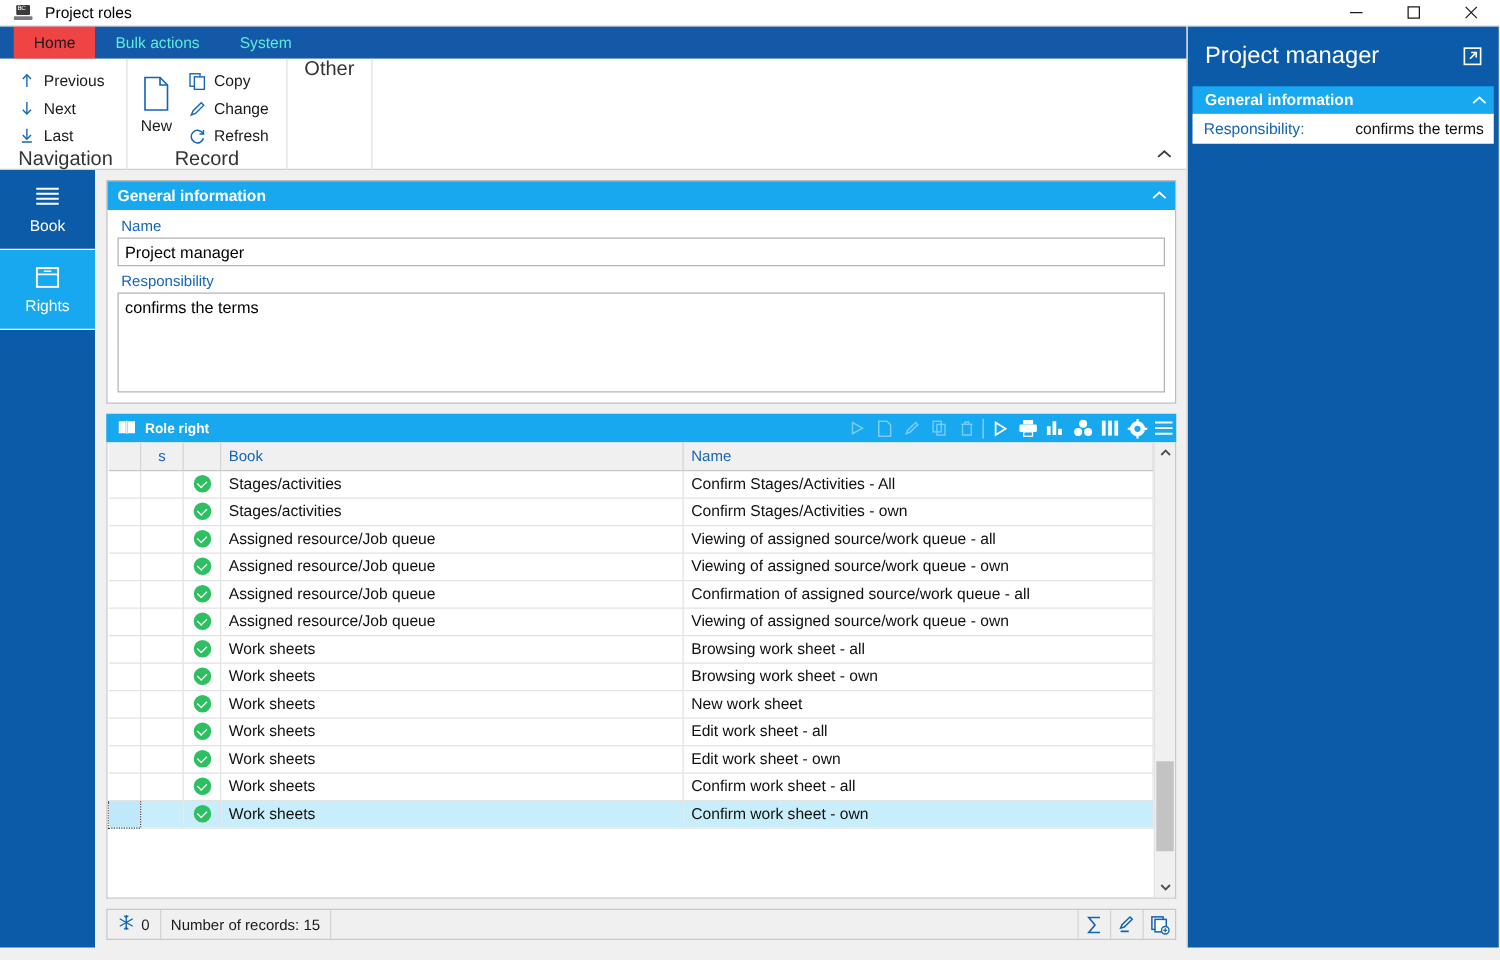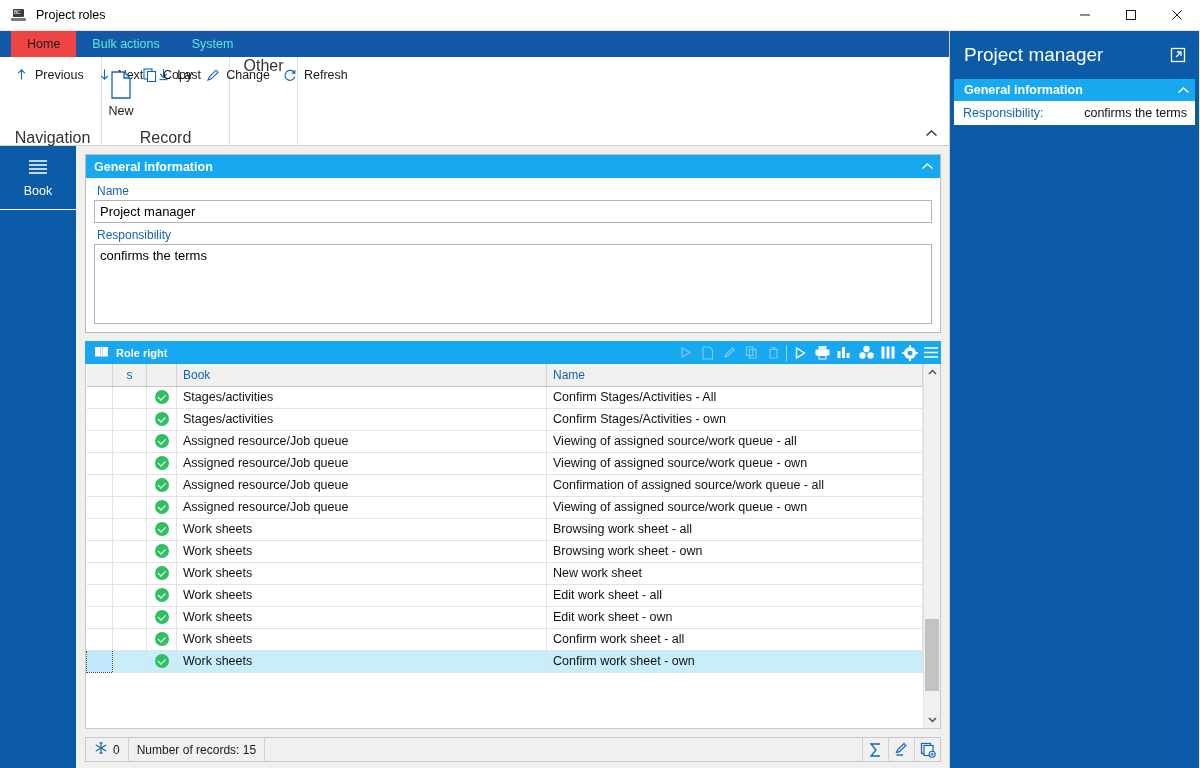--- a/index.html
+++ b/index.html
@@ -12,21 +12,21 @@
   .app {
     position: relative;
     width: 1200px; height: 768px;
     background: #f0f0f0;
     display: flex;
     flex-direction: column;
   }
 
   
   .titlebar {
-    height: 31px;
+    height: 21px;
     background: #ffffff;
     border-bottom: 1px solid #e4e4e4;
     display: flex;
     align-items: center;
     flex: 0 0 auto;
     position: relative;
     z-index: 30;
   }
   .titlebar-left { display: flex; align-items: center; padding-left: 11px; gap: 9px; }
   .app-icon { width: 16px; height: 16px; position: relative; }
@@ -94,21 +94,21 @@
     position: relative;
   }
   .rgroup-items {
     flex: 1 1 auto; display: flex; align-items: flex-start;
     padding: 4px 6px 0 6px; gap: 4px;
   }
   .rgroup-label {
     height: 17px; font-size: 16px; color: #333;
     text-align: center; line-height: 17px;
   }
-  .small-btns { display: flex; flex-direction: row; gap: 1px; padding-top: 3px; }
+  .small-btns { display: flex; flex-direction: column; gap: 1px; padding-top: 3px; }
   .sbtn {
     display: flex; align-items: center; gap: 6px;
     height: 21px; padding: 0 8px 0 4px;
     font-size: 12.5px; color: #1a1a1a; white-space: nowrap;
   }
   .sbtn .gi { width: 15px; height: 15px; display: flex; align-items: center; justify-content: center; }
   .big-btn {
     display: flex; flex-direction: column; align-items: center;
     justify-content: flex-start;
     width: 62px; padding-top: 6px; gap: 2px;
@@ -409,20 +409,30 @@
           <div class="nav-item">
             <span class="gi">
               <svg width="24" height="20" viewBox="0 0 24 20">
                   <line x1="3" y1="3" x2="21" y2="3" stroke="#fff" stroke-width="1.5"></line>
                   <line x1="3" y1="7" x2="21" y2="7" stroke="#fff" stroke-width="1.5"></line>
                   <line x1="3" y1="11" x2="21" y2="11" stroke="#fff" stroke-width="1.5"></line>
                   <line x1="3" y1="15" x2="21" y2="15" stroke="#fff" stroke-width="1.5"></line>
                 </svg>
             </span>
             <span>Book</span>
+          </div>
+          <div class="nav-item sel">
+            <span class="gi">
+              <svg width="22" height="20" viewBox="0 0 22 20">
+                  <rect x="2.5" y="2.5" width="17" height="15" fill="none" stroke="#fff" stroke-width="1.5"></rect>
+                  <line x1="2.5" y1="7.5" x2="19.5" y2="7.5" stroke="#fff" stroke-width="1.5"></line>
+                  <line x1="8" y1="5" x2="14" y2="5" stroke="#fff" stroke-width="1.3"></line>
+                </svg>
+            </span>
+            <span>Rights</span>
           </div>
         </div>
 
         <div class="content">
 
           <div class="panel">
             <div class="panel-head">
               <span>General information</span>
               <span class="chev">
                 <svg width="13" height="9" viewBox="0 0 13 9">

